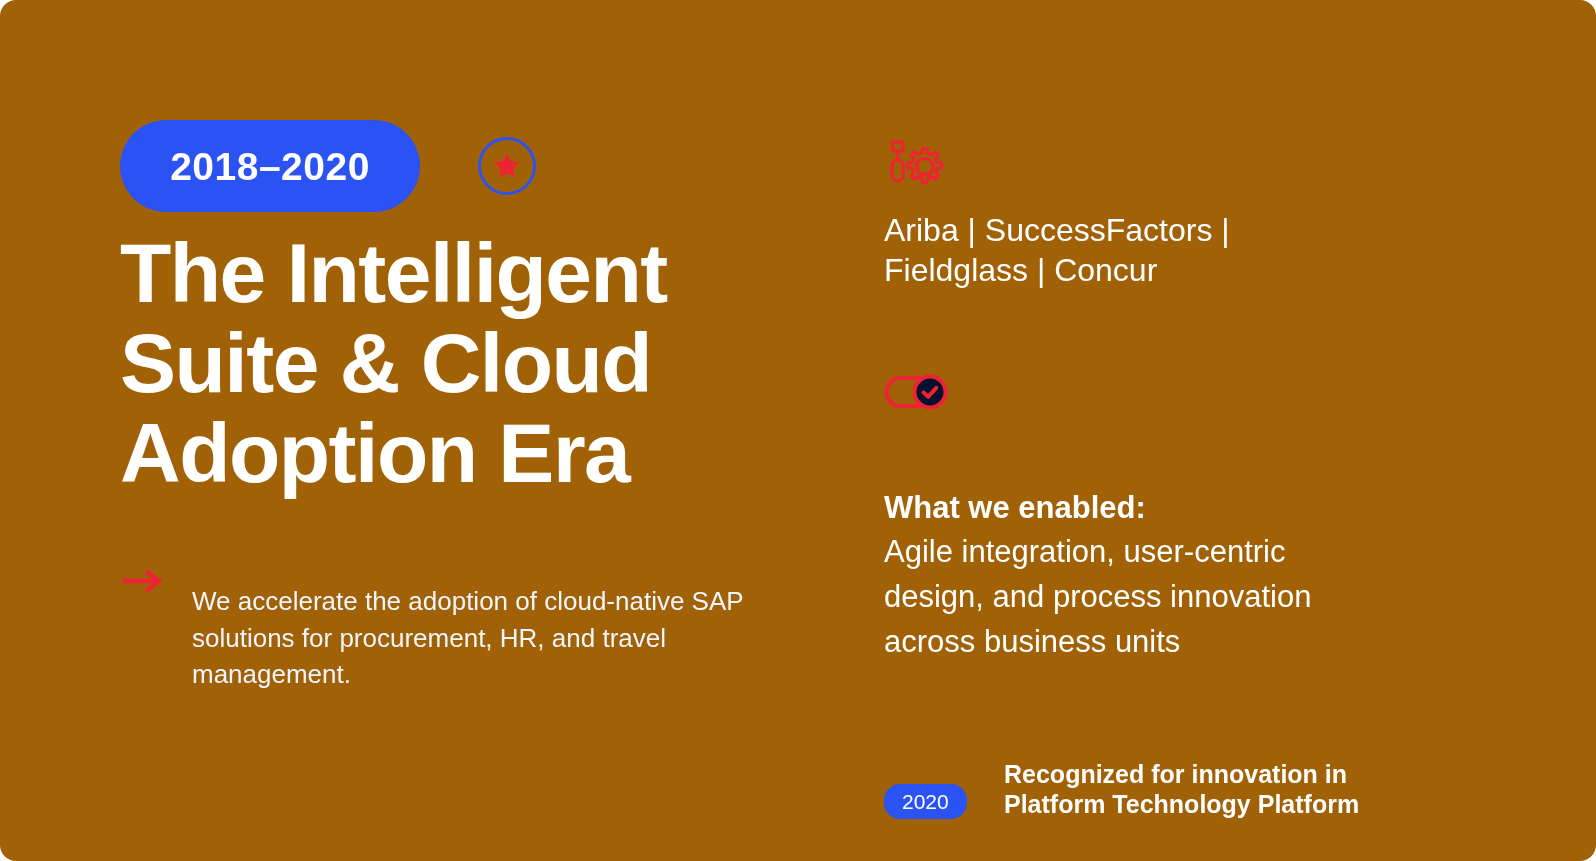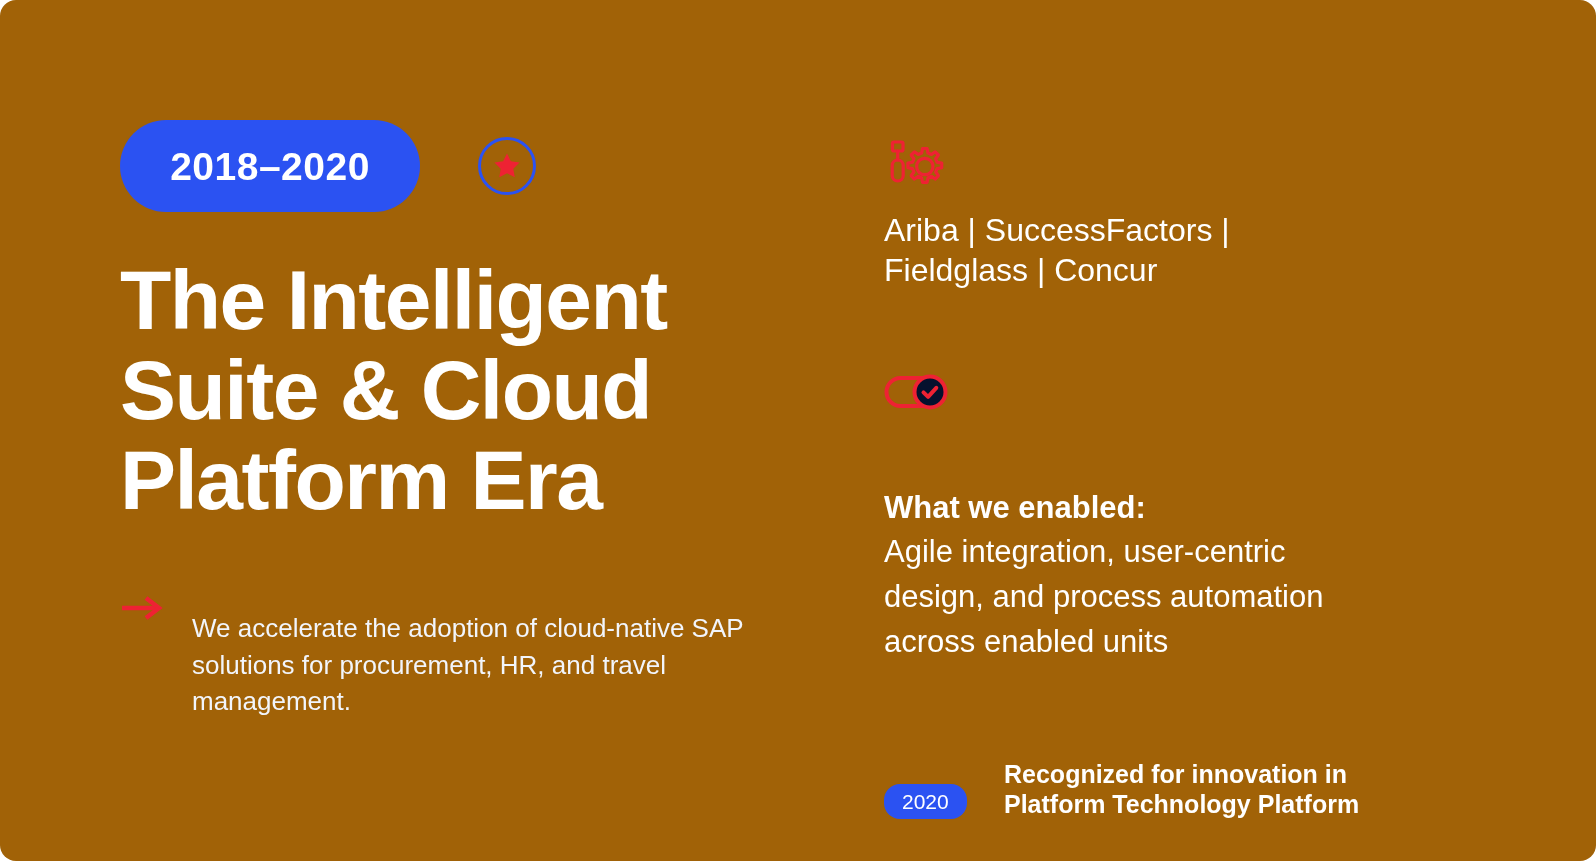--- a/index.html
+++ b/index.html
@@ -66,21 +66,21 @@
     height: 58px;
     border-radius: 50%;
     border: 3px solid #2b52f2;
     display: flex;
     align-items: center;
     justify-content: center;
     box-sizing: border-box;
   }
 
   #headline {
-    margin-top: 44px;
+    margin-top: 17px;
     color: #ffffff;
     font-size: 84px;
     font-weight: 700;
     line-height: 1.07;
     letter-spacing: -1.5px;
     width: 700px;
   }
   #headline .hl-line { display: block; white-space: nowrap; }
 
   #summary-row {
@@ -183,21 +183,21 @@
       <div id="star-badge">
         <svg width="32" height="32" viewBox="0 0 24 24">
           <path d="M12 2.6l2.9 5.9 6.5 0.95-4.7 4.58 1.11 6.47L12 17.45 6.19 20.5l1.11-6.47L2.6 9.45l6.5-0.95z" fill="#ee2233"></path>
         </svg>
       </div>
     </div>
 
     <h1 id="headline">
       <span class="hl-line">The Intelligent</span>
       <span class="hl-line">Suite &amp; Cloud</span>
-      <span class="hl-line">Platform Era</span>
+      <span class="hl-line">Adoption Era</span>
     </h1>
 
     <div id="summary-row">
       <span id="summary-arrow">
         <svg width="44" height="28" viewBox="0 0 44 28">
           <path d="M2 14 H36" stroke="#ee2233" stroke-width="4.5" stroke-linecap="butt" fill="none"></path>
           <path d="M26 4 L39 14 L26 24" stroke="#ee2233" stroke-width="4.5" fill="none" stroke-linecap="butt" stroke-linejoin="miter"></path>
         </svg>
       </span>
       <p id="summary-text">We accelerate the adoption of cloud-native SAP solutions for procurement, HR, and travel management.</p>
@@ -229,21 +229,21 @@
     <div class="r-block" id="enabled-block">
       <div class="r-icon">
         <svg width="76" height="40" viewBox="0 0 76 40">
           <rect x="2.5" y="8" width="56" height="28" rx="14" fill="none" stroke="#ee2233" stroke-width="4"></rect>
           <circle cx="46" cy="22" r="15.5" fill="#05112e" stroke="#ee2233" stroke-width="4"></circle>
           <path d="M39.5 22.3 l4.6 4.6 8.2-9.1" fill="none" stroke="#ee2233" stroke-width="4" stroke-linecap="round" stroke-linejoin="round"></path>
         </svg>
       </div>
       <div class="r-body">
         <div id="enabled-heading">What we enabled:</div>
-        <div id="enabled-text">Agile integration, user-centric design, and process automation across enabled units</div>
+        <div id="enabled-text">Agile integration, user-centric design, and process innovation across business units</div>
       </div>
     </div>
 
     <div id="award-block">
       <div id="award-year-wrap">
         <span id="award-year">2020</span>
       </div>
       <div id="award-text">Recognized for innovation in Platform Technology Platform</div>
     </div>
 

